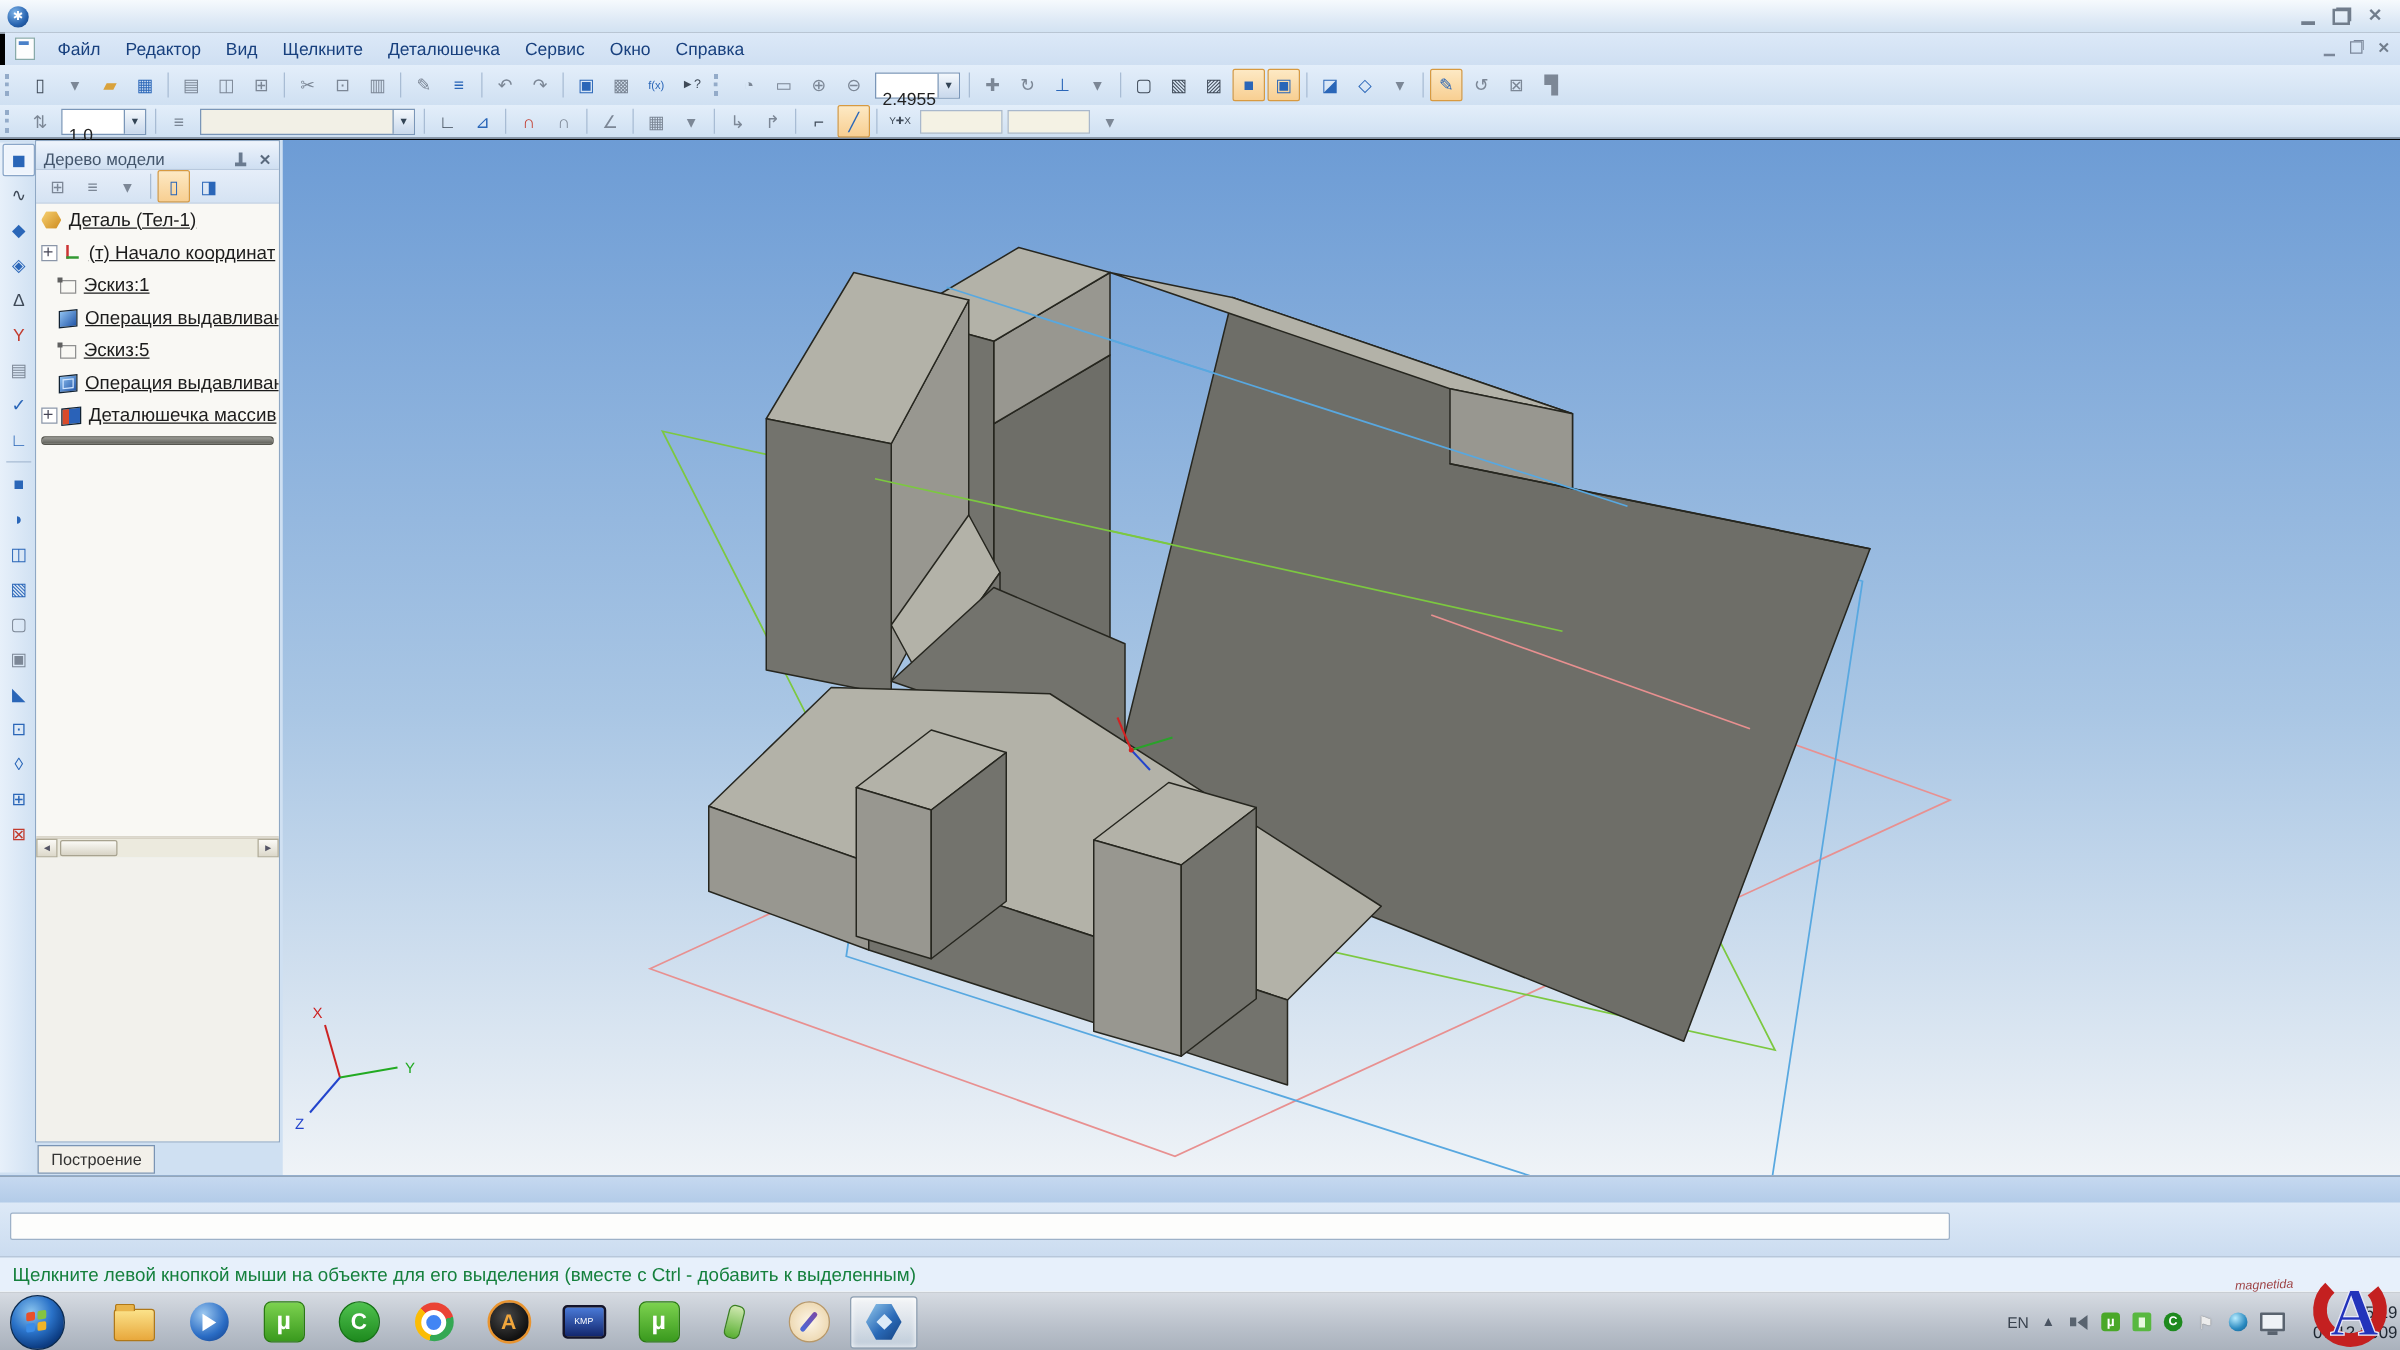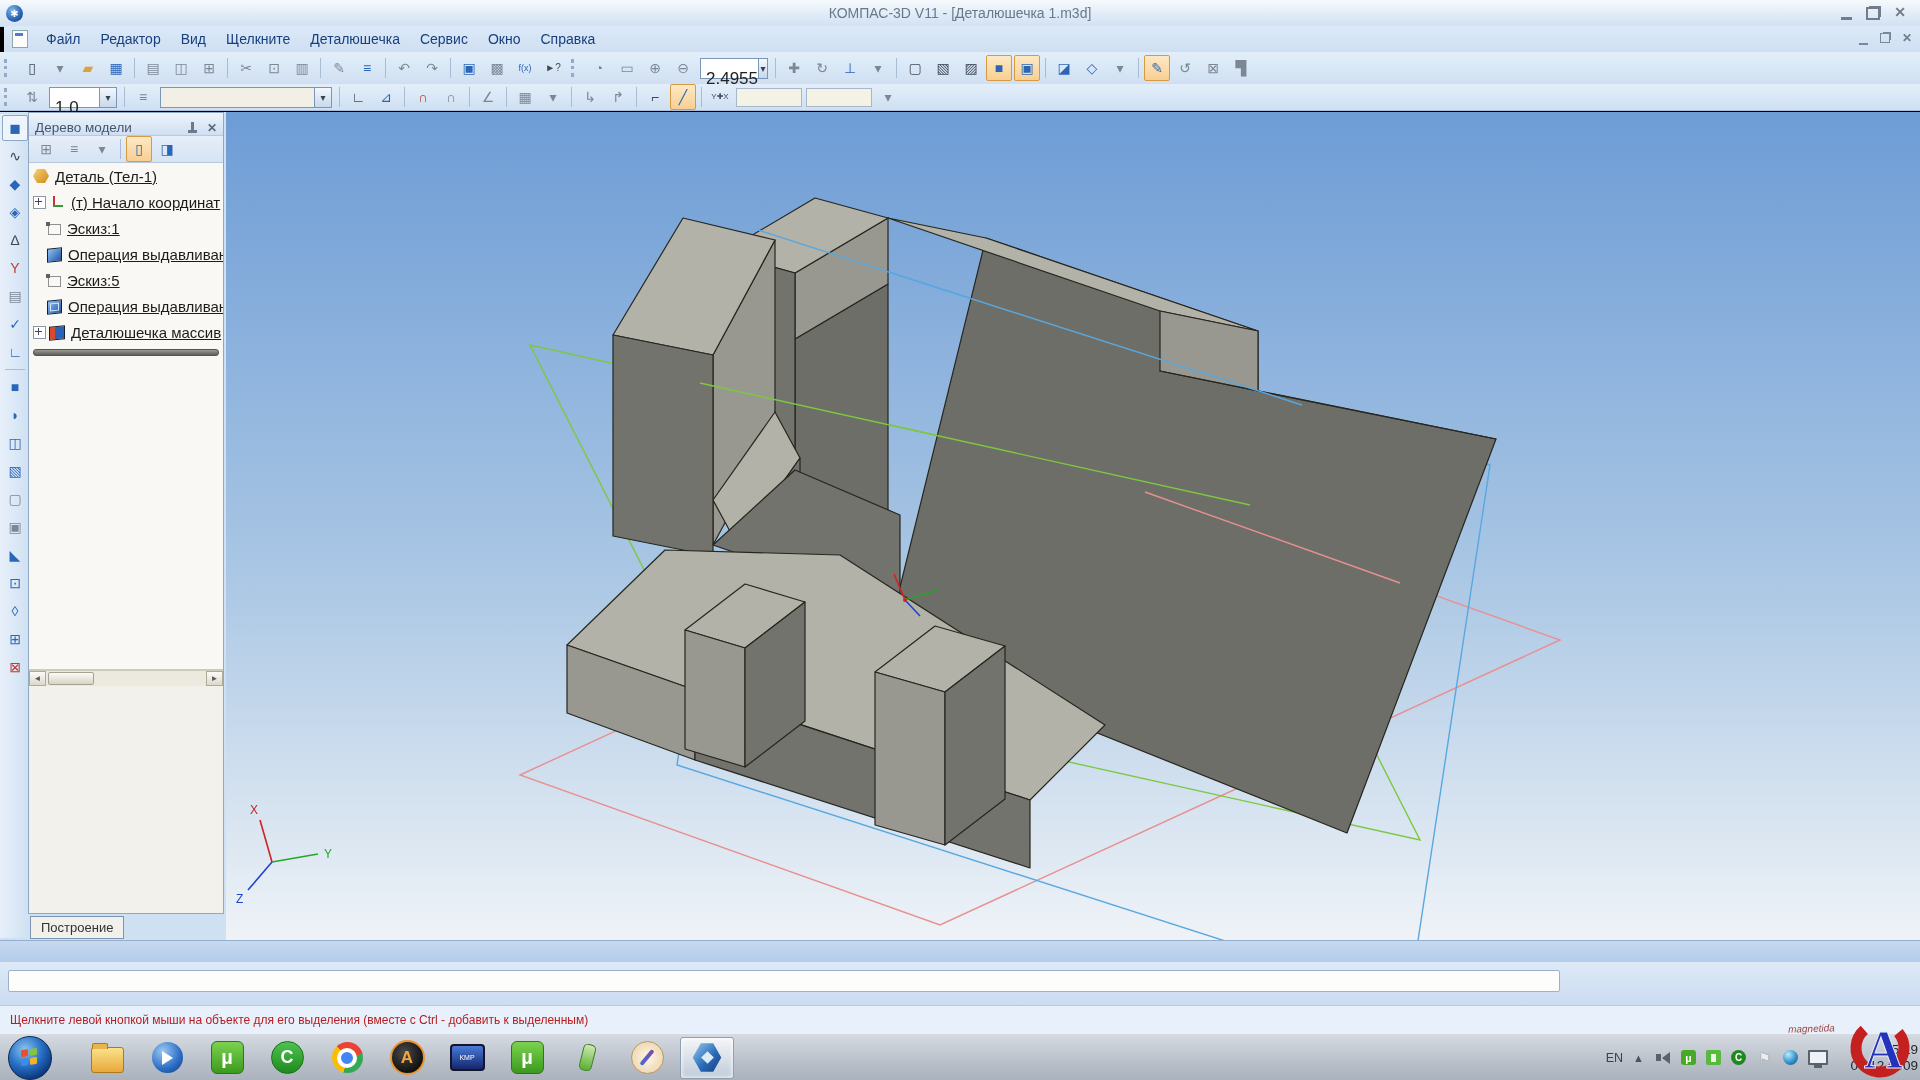--- a/index.html
+++ b/index.html
@@ -38,21 +38,21 @@
   .tsep{width:1px;height:20px;background:#a8bcd4;margin:0 4px;}
   .tbtn{width:24px;height:24px;margin:0 1px;display:flex;align-items:center;justify-content:center;
     border:1px solid transparent;border-radius:2px;}
   .tbtn.active{background:linear-gradient(#fde9c4,#f8cf92);border:1px solid #d89a40;}
   .tbtn .g{font-size:14px;color:#5b6b80;line-height:1;}
   .g[data-tone="b"]{color:#2a66b8;} .g[data-tone="y"]{color:#d9a23c;}
   .g[data-tone="g"]{color:#7c8796;} .g[data-tone="dk"]{color:#3f4a58;}
   .g[data-tone="r"]{color:#c23b2e;}
   .combo{height:19px;background:#fff;border:1px solid #7a96b8;display:flex;align-items:center;width:66px;margin:0 3px;}
   .combo.wide{width:170px;background:#f2f0e6;}
-  .cval{flex:1;font-size:17px;color:#222;padding-left:5px;margin-top:22px;}
+  .cval{flex:1;font-size:14px;color:#222;padding-left:5px;margin-top:22px;}
   .carr{width:16px;height:100%;background:linear-gradient(#f4f8fc,#c8d8ec);border-left:1px solid #7a96b8;
     font-size:10px;color:#345;display:flex;align-items:center;justify-content:center;}
   .cfield{width:64px;height:17px;background:#f4f2e4;border:1px solid #a8b8cc;margin:0 2px;}
 
   
   .main{position:absolute;top:112px;left:0;width:1920px;height:828px;background:#cfdfF1;background:#cfe0f2;}
   .sidepanel{position:absolute;top:114px;left:0;width:30px;height:824px;
     background:linear-gradient(90deg,#e7f0fa,#cfe0f2);display:flex;flex-direction:column;align-items:center;}
   .stool{width:24px;height:24px;margin:1px 0;display:flex;align-items:center;justify-content:center;
     border:1px solid transparent;border-radius:2px;}
@@ -103,21 +103,21 @@
 
   
   .viewport{position:absolute;left:226px;top:112px;width:1694px;height:828px;box-shadow:inset 1px 1px 0 #7a94b4;}
 
   
   .strip1{position:absolute;top:940px;left:0;width:1920px;height:22px;background:linear-gradient(#c6d9f0,#b2cbe8);border-top:1px solid #94aecc;}
   .strip2{position:absolute;top:962px;left:0;width:1920px;height:43px;background:linear-gradient(#dde9f7,#cbdcf0);}
   .strip2 .inset{position:absolute;left:8px;top:8px;width:1550px;height:20px;background:#fdfdfc;border:1px solid #9db1c8;border-radius:2px;}
   .statusbar{position:absolute;top:1005px;left:0;width:1920px;height:28px;background:#e7f0fb;border-top:1px solid #b8c9de;
     display:flex;align-items:center;}
-  .statusbar span{font-size:12px;color:#b91c1c;padding-left:10px;}
+  .statusbar span{font-size:15px;color:#15803d;padding-left:10px;}
 
   
   .taskbar{position:absolute;top:1033px;left:0;width:1920px;height:47px;
     background:linear-gradient(#d6dbe2,#b9c0ca 60%,#a9b1bc);border-top:1px solid #eef1f5;display:flex;align-items:center;}
   .orb{width:42px;height:42px;border-radius:50%;margin-left:8px;position:relative;flex:none;
     background:radial-gradient(circle at 38% 30%,#8ac4ee,#2a72c8 42%,#0c3c82 74%,#072a58);border:1px solid #0a2a50;}
   .flag{position:absolute;left:12px;top:12px;width:16px;height:16px;transform:skewY(-8deg);
     display:grid;grid-template-columns:7px 7px;grid-template-rows:7px 7px;gap:2px;}
   .flag i{border-radius:1.5px;display:block;}
   .flag i:nth-child(1){background:#e8502a;} .flag i:nth-child(2){background:#86c440;}
@@ -165,21 +165,20 @@
   .ticon.net::after{content:"";position:absolute;bottom:-5px;left:4px;width:8px;height:3px;background:#59636f;}
   .clock{text-align:right;font-size:13.5px;color:#1e2630;line-height:16px;padding-right:2px;width:86px;}
   .wmark{position:absolute;left:1788px;top:1023px;font-size:10px;font-style:italic;color:#8a1515;opacity:.8;transform:rotate(-2deg);z-index:9;}
   .alogo{position:absolute;left:1842px;top:1014px;width:76px;height:66px;z-index:10;}
 </style>
 </head>
 <body>
 
 <div class="titlebar">
   <div class="appicon">✱</div>
-  <div class="title">КОМПАС-3D V11 - [Деталюшечка 1.m3d]</div>
   <div class="wctrls">
     <span class="wmin"></span>
     <span class="wrest"></span>
     <span class="wclose">✕</span>
   </div>
 </div>
 
 <div class="menubar">
   <span class="docicon"></span>
   <span id="menu-items" style="display:flex">

